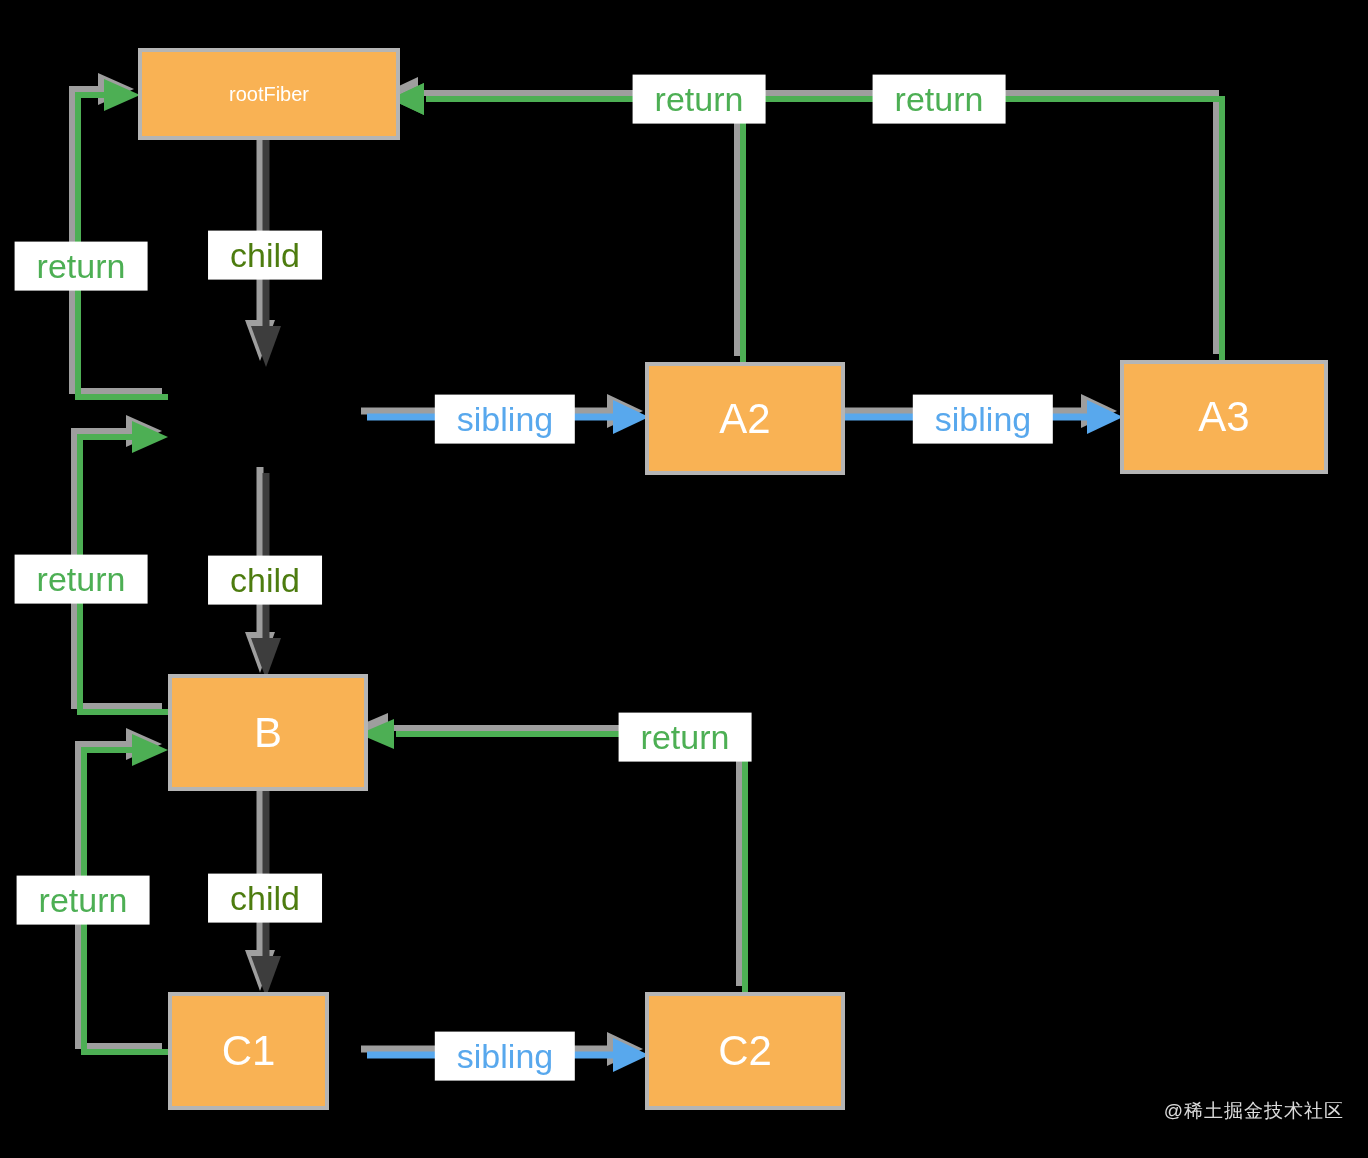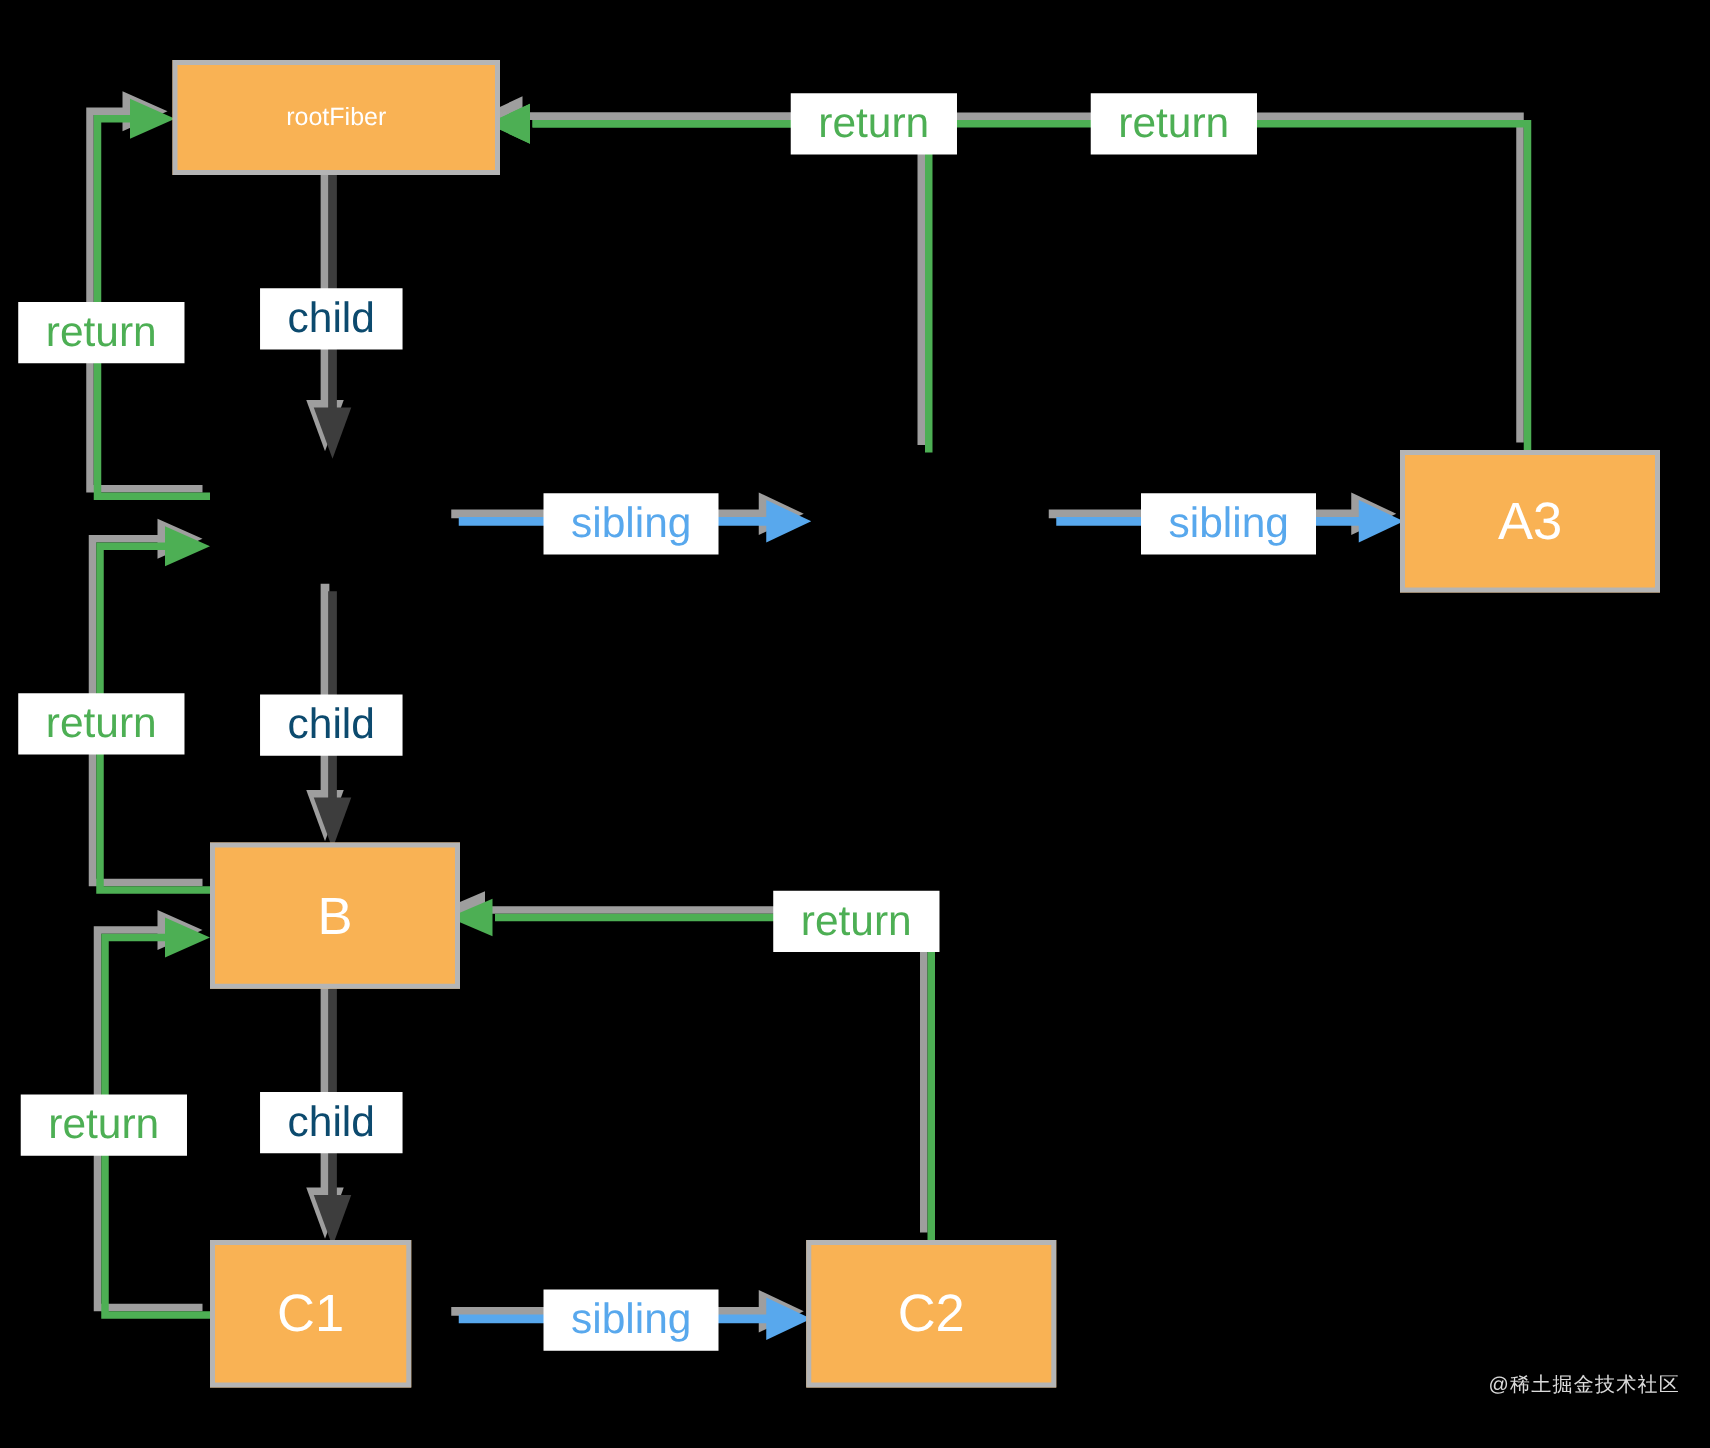--- a/index.html
+++ b/index.html
@@ -24,28 +24,28 @@
   .node.root{font-size:20px;}
   .edge-label{
     position:absolute;z-index:3;
     transform:translate(-50%,-50%);
     background:#FFFFFF;
     padding:4px 22px;
     font-size:34px;
     line-height:1.2;
     white-space:nowrap;
   }
-  .lbl-child{color:#0c4a6e;}
+  .lbl-child{color:#4d7c0f;}
   .lbl-return{color:#4DAF54;}
   .lbl-sibling{color:#58A8ED;}
   .watermark{
     position:absolute;z-index:4;
     right:24px;top:1098px;
     color:rgba(238,238,238,0.92);
-    font-size:16px;
+    font-size:19px;
     letter-spacing:1px;
   }
 </style>
 </head>
 <body>
 
 <div class="canvas">
 
   <svg class="edge-layer" width="1368" height="1158" viewBox="0 0 1368 1158">
 
@@ -121,20 +121,21 @@
       <path d="M1222 360 V99 H426" fill="none"></path>
         <polygon points="424,83 424,115 390,99" stroke="none"></polygon>
     </g>
     <g fill="#4DAF54" stroke="#4DAF54" stroke-width="6">
       <path d="M745 992 V734 H396" fill="none"></path>
         <polygon points="394,719 394,749 359,734" stroke="none"></polygon>
     </g>
   </svg>
 
   <div class="node root" style="left:138px;top:48px;width:262px;height:92px;">rootFiber</div>
+  <div class="node" style="left:645px;top:362px;width:200px;height:113px;">A2</div>
   <div class="node" style="left:1120px;top:360px;width:208px;height:114px;">A3</div>
   <div class="node" style="left:168px;top:674px;width:200px;height:117px;">B</div>
   <div class="node" style="left:168px;top:992px;width:161px;height:118px;">C1</div>
   <div class="node" style="left:645px;top:992px;width:200px;height:118px;">C2</div>
 
   <div class="edge-label lbl-child" style="left:265px;top:255px;">child</div>
   <div class="edge-label lbl-child" style="left:265px;top:580px;">child</div>
   <div class="edge-label lbl-child" style="left:265px;top:898px;">child</div>
 
   <div class="edge-label lbl-sibling" style="left:505px;top:419px;">sibling</div>

